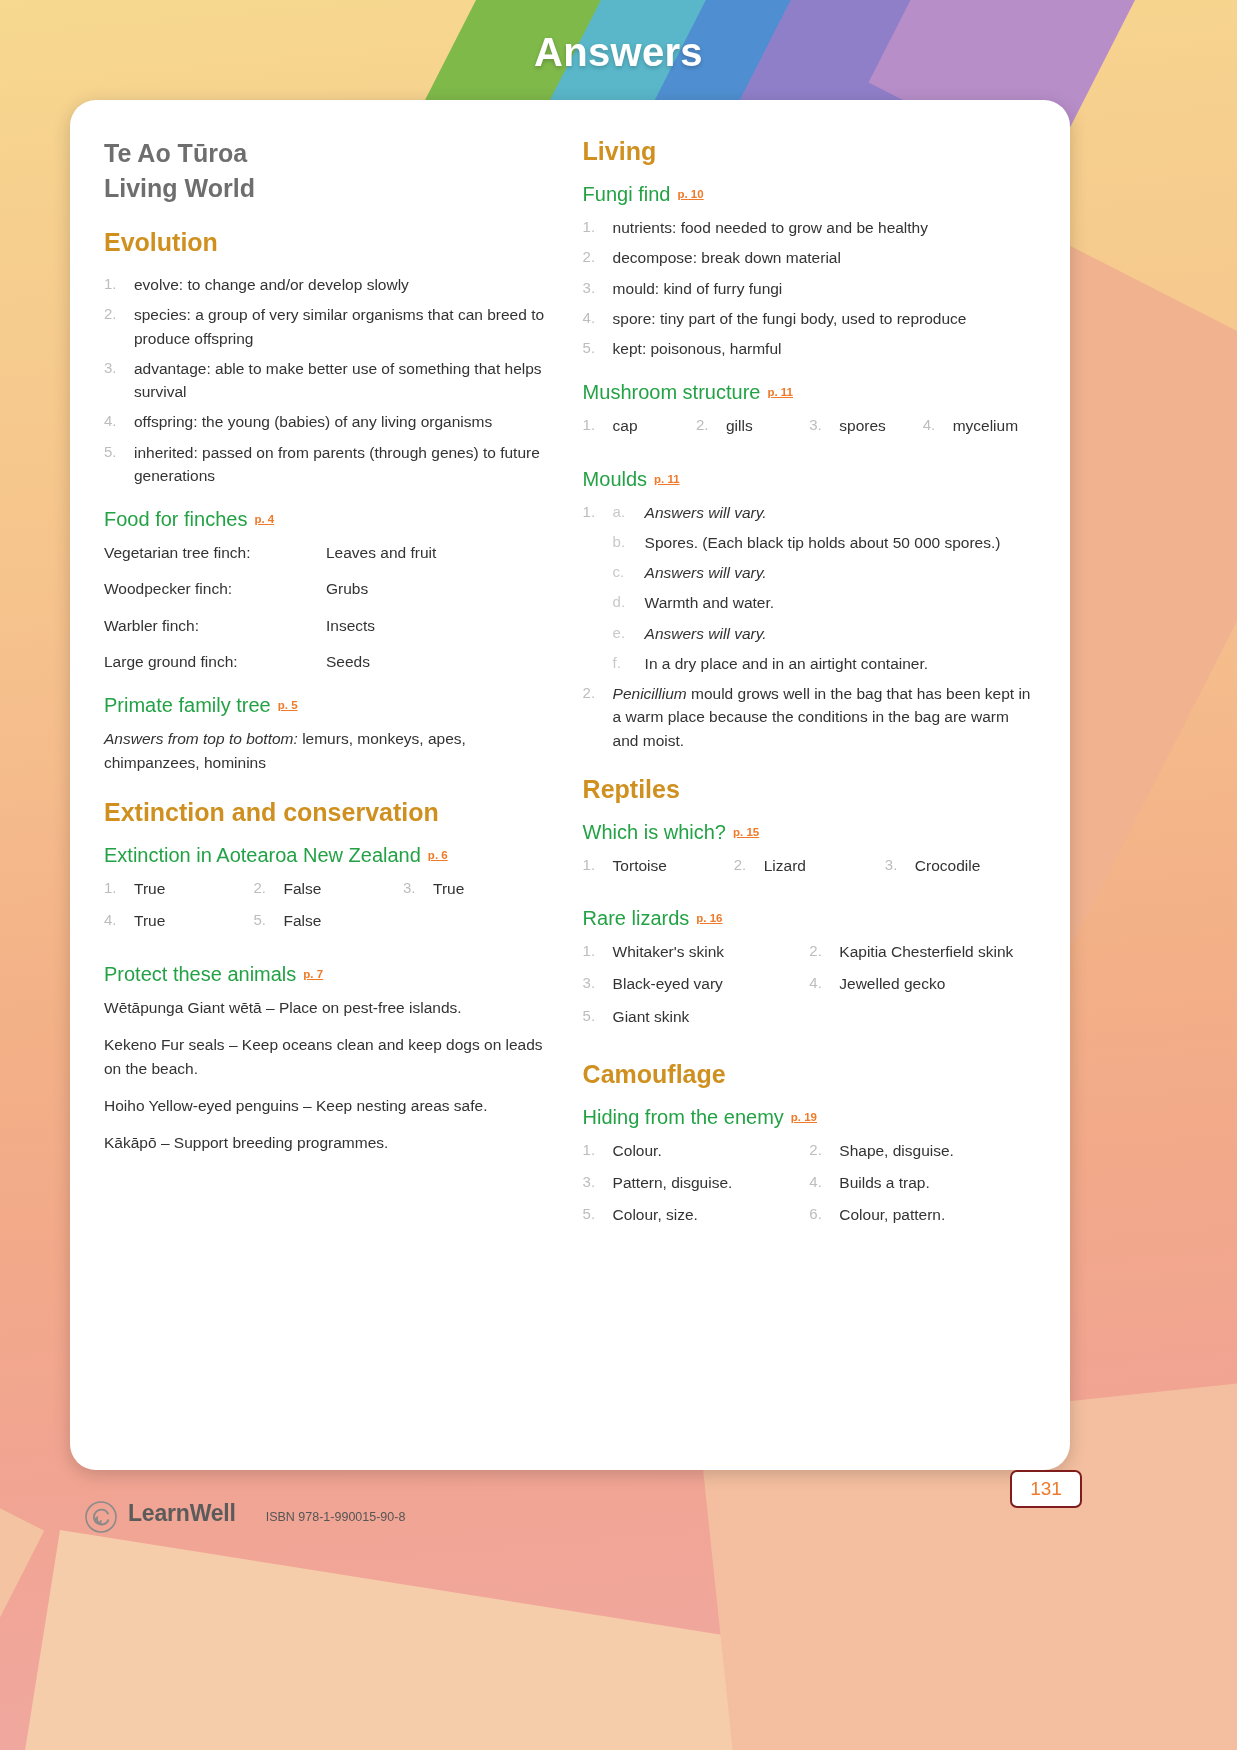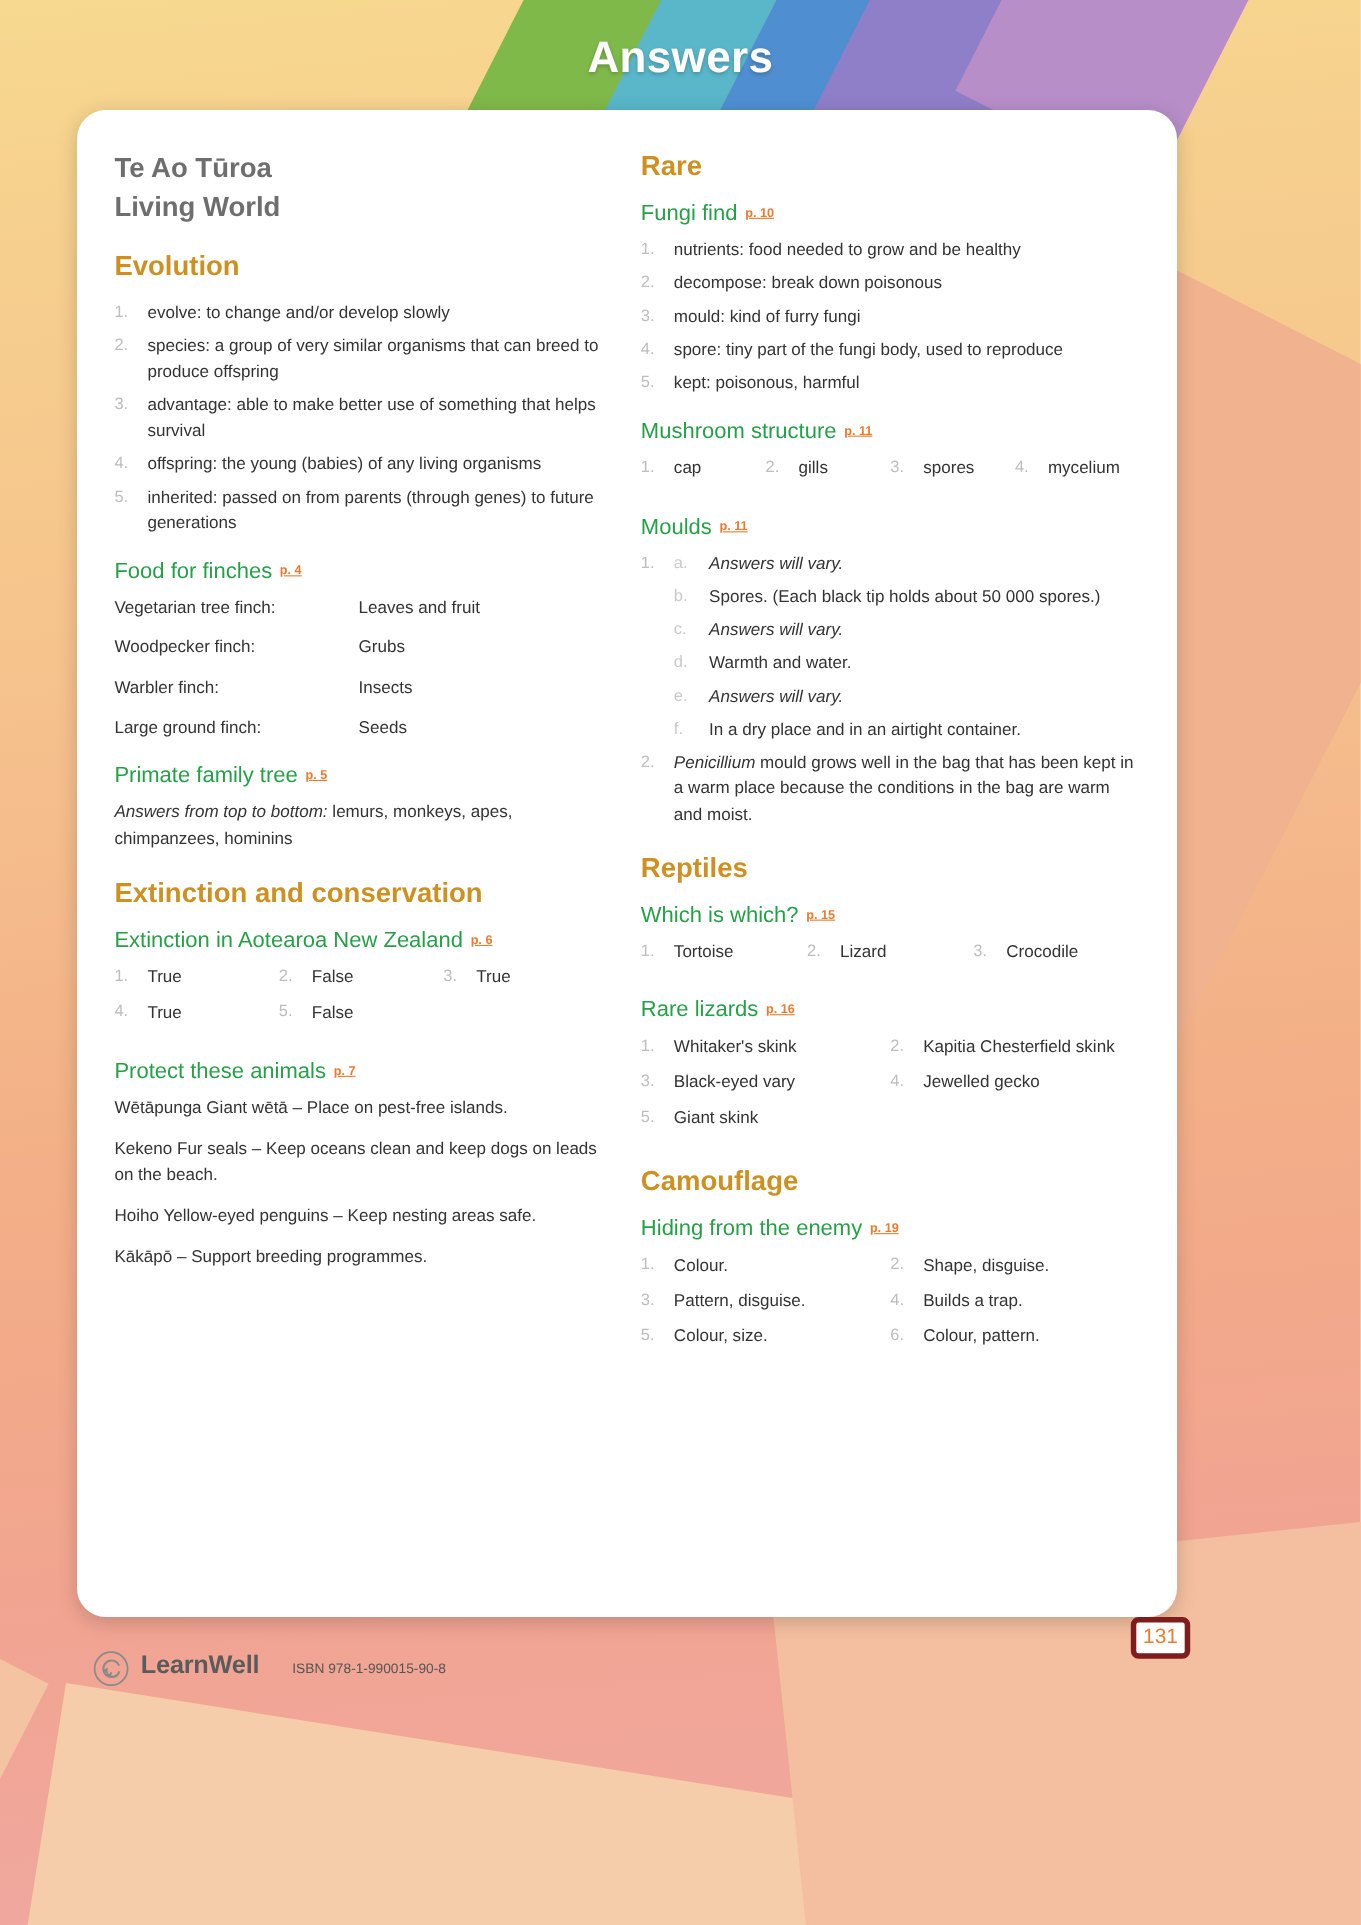--- a/index.html
+++ b/index.html
@@ -125,21 +125,21 @@
     position: absolute; left: 70px; top: 1482px; width: 1000px; height: 70px;
     z-index: 6; display: flex; align-items: center;
   }
   .logo-wrap { display: flex; align-items: flex-start; gap: 10px; margin-left: 14px; }
   .logo-mark { width: 34px; height: 34px; }
   .logo-text { font-size: 23px; font-weight: bold; color: #5b5b5b;
                letter-spacing: -.2px; }
   .isbn { font-size: 12.5px; color: #555555; margin-left: 30px; }
   .pagenum {
     position: absolute; right: -12px; top: -12px;
-    width: 54px; height: 38px; border: 5px solid #7f1d1d;
+    width: 72px; height: 38px; border: 2px solid #7f1d1d;
     border-radius: 7px; background: #ffffff; color: #ef7a2a;
     font-size: 19px; display: flex; align-items: center; justify-content: center;
   }
 </style>
 </head>
 <body>
 
 <div class="bg">
   <div class="bg-base"></div>
   <div class="stripe s1"></div>
@@ -255,33 +255,33 @@
       <span>Protect these animals</span><span class="pref">p. 7</span>
     </h3>
     <p class="body">Wētāpunga Giant wētā – Place on pest-free islands.</p>
     <p class="body">Kekeno Fur seals – Keep oceans clean and keep dogs on leads on the beach.</p>
     <p class="body">Hoiho Yellow-eyed penguins – Keep nesting areas safe.</p>
     <p class="body">Kākāpō – Support breeding programmes.</p>
   </div>
 
   <div class="col-right">
 
-    <h2 class="topic first">Rare</h2>
+    <h2 class="topic first">Living</h2>
 
     <h3 class="sub tight">
       <span>Fungi find</span><span class="pref">p. 10</span>
     </h3>
     <ol class="ans">
       <li>
           <span class="num">1.</span>
           <span class="txt">nutrients: food needed to grow and be healthy</span>
         </li>
       <li>
           <span class="num">2.</span>
-          <span class="txt">decompose: break down poisonous</span>
+          <span class="txt">decompose: break down material</span>
         </li>
       <li>
           <span class="num">3.</span>
           <span class="txt">mould: kind of furry fungi</span>
         </li>
       <li>
           <span class="num">4.</span>
           <span class="txt">spore: tiny part of the fungi body, used to reproduce</span>
         </li>
       <li>

